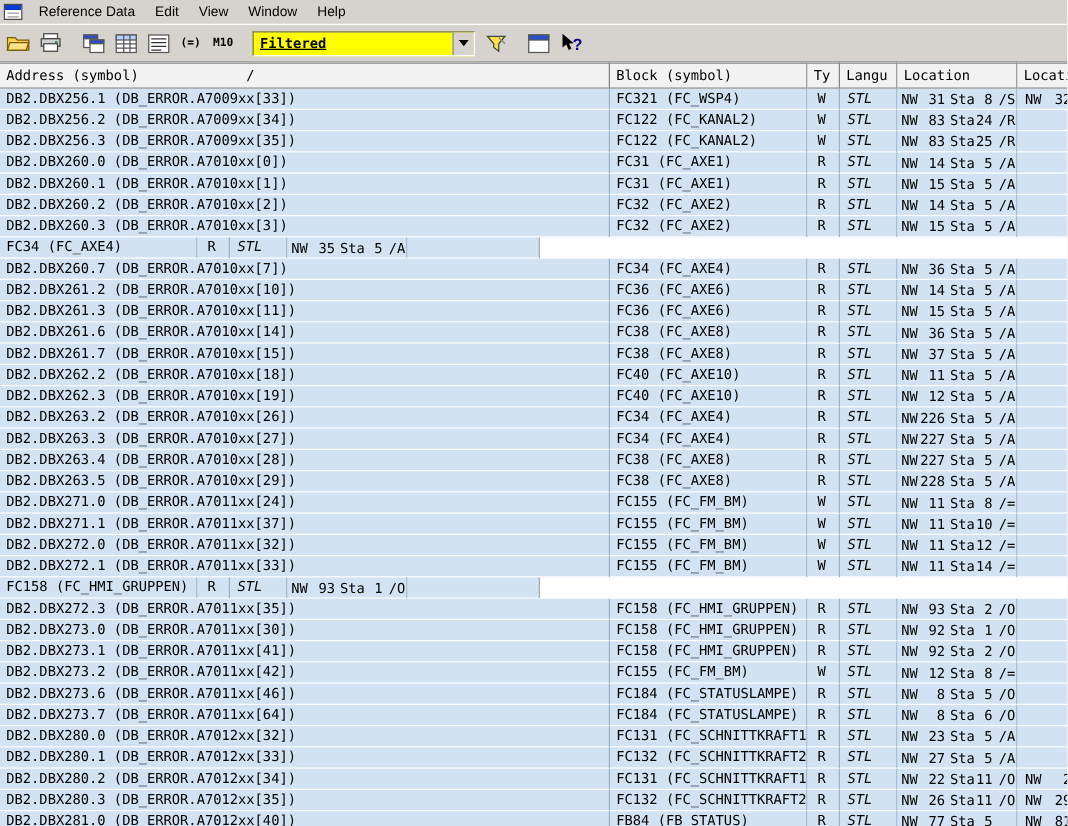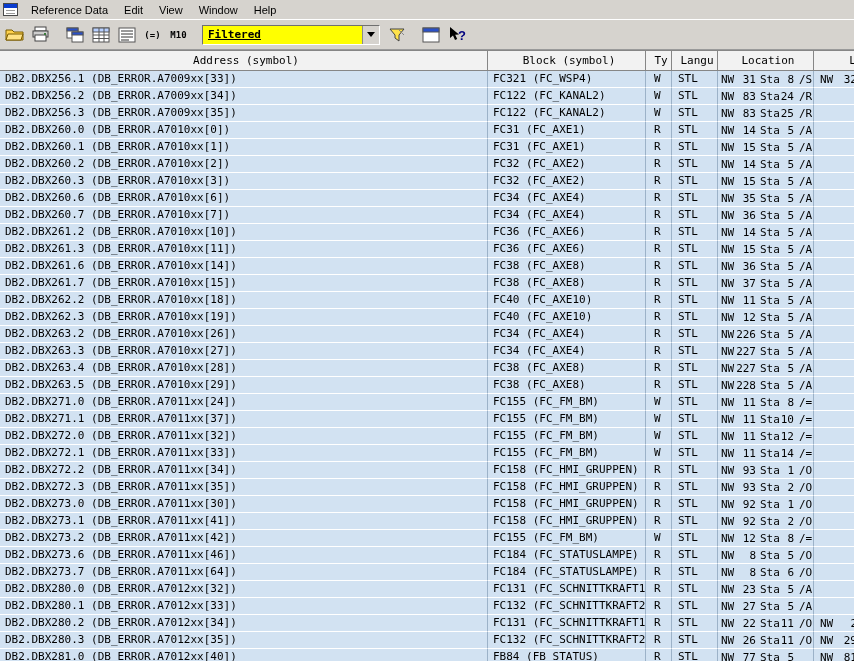--- a/index.html
+++ b/index.html
@@ -19,34 +19,34 @@
   .icon-text{font:bold 9px "DejaVu Sans Mono",monospace;color:#000;letter-spacing:0;}
   .combo{display:flex;width:178px;height:20px;box-sizing:border-box;border-top:1px solid #707070;border-left:1px solid #707070;border-bottom:1px solid #ffffff;border-right:1px solid #ffffff;background:#ffff00;margin:0 4px 0 2px;flex:0 0 auto;text-decoration:underline;}
   .combo-text{flex:1;font:bold 11px "DejaVu Sans Mono",monospace;line-height:18px;padding-left:5px;color:#000;overflow:hidden;white-space:nowrap;}
   .combo-btn{width:16px;background:#d6d3ce;border-left:1px solid #8a8a8a;display:flex;align-items:center;justify-content:center;}
   .combo-arrow{width:0;height:0;border-left:4px solid transparent;border-right:4px solid transparent;border-top:5px solid #000;}
 
   
   .table{position:absolute;left:0;top:50px;width:920px;background:#fff;}
   .thead{display:flex;height:21px;}
   .th{box-sizing:border-box;background:#f2f2f2;border-top:1px solid #868686;border-right:1px solid #868686;border-bottom:1px solid #868686;
-      font:11px "DejaVu Sans Mono",monospace;line-height:19px;padding-left:5px;white-space:pre;overflow:hidden;color:#000;display:flex;align-items:center;flex-direction:column;}
+      font:11px "DejaVu Sans Mono",monospace;line-height:19px;padding-left:5px;white-space:pre;overflow:hidden;color:#000;display:flex;align-items:center;}
   .sort-ind{margin-left:86px;}
   .tbody{}
   .tr{display:flex;height:17px;}
   .td{box-sizing:border-box;background:#d2e2f2;border-right:1px solid #9cb2c8;border-bottom:1px solid #ffffff;
       font:11px "DejaVu Sans Mono",monospace;line-height:15px;padding-left:5px;white-space:pre;overflow:hidden;color:#000;}
   .c-addr{width:488px;}
   .c-block{width:158px;}
   .c-ty{width:26px;}
   .c-lang{width:46px;}
   .c-loc{width:96px;}
   .c-loc2{width:106px;}
   .td.c-ty{padding-left:8px;}
-  .td.c-lang{padding-left:6px;}
+  .td.c-lang{padding-left:6px;font-style:italic;}
   .td.c-loc{display:flex;align-items:center;padding-left:3px;}
   .l-nw{width:15px;}
   .l-nwv{width:20px;text-align:right;}
   .l-sta{width:20px;margin-left:4px;}
   .l-stav{width:14px;text-align:right;}
   .l-op{margin-left:5px;}
   .td.c-loc2{display:flex;align-items:center;padding-left:6px;}
   .l2-nw{width:15px;}
   .l2-nwv{width:22px;text-align:right;}
 </style>
@@ -267,21 +267,20 @@
       <span class="l-sta">Sta</span>
       <span class="l-stav">5</span>
       <span class="l-op">/A</span>
     </div>
     <div class="td c-loc2">
       <span class="l2-nw"></span>
       <span class="l2-nwv"></span>
     </div>
   </div>
         <div class="tr">
-    <div class="td c-addr">DB2.DBX260.6 (DB_ERROR.A7010xx[6])</div>
     <div class="td c-block">FC34 (FC_AXE4)</div>
     <div class="td c-ty">R</div>
     <div class="td c-lang">STL</div>
     <div class="td c-loc">
       <span class="l-nw">NW</span>
       <span class="l-nwv">35</span>
       <span class="l-sta">Sta</span>
       <span class="l-stav">5</span>
       <span class="l-op">/A</span>
     </div>
@@ -539,21 +538,20 @@
       <span class="l-sta">Sta</span>
       <span class="l-stav">14</span>
       <span class="l-op">/=</span>
     </div>
     <div class="td c-loc2">
       <span class="l2-nw"></span>
       <span class="l2-nwv"></span>
     </div>
   </div>
         <div class="tr">
-    <div class="td c-addr">DB2.DBX272.2 (DB_ERROR.A7011xx[34])</div>
     <div class="td c-block">FC158 (FC_HMI_GRUPPEN)</div>
     <div class="td c-ty">R</div>
     <div class="td c-lang">STL</div>
     <div class="td c-loc">
       <span class="l-nw">NW</span>
       <span class="l-nwv">93</span>
       <span class="l-sta">Sta</span>
       <span class="l-stav">1</span>
       <span class="l-op">/O</span>
     </div>

